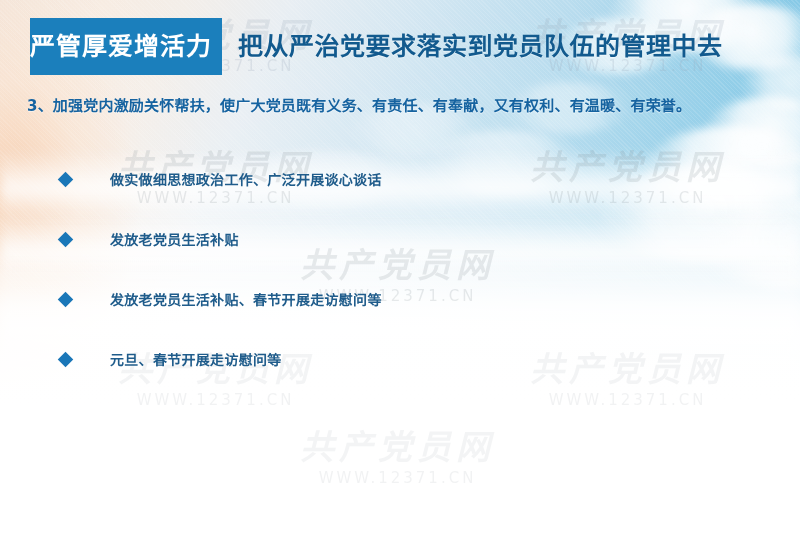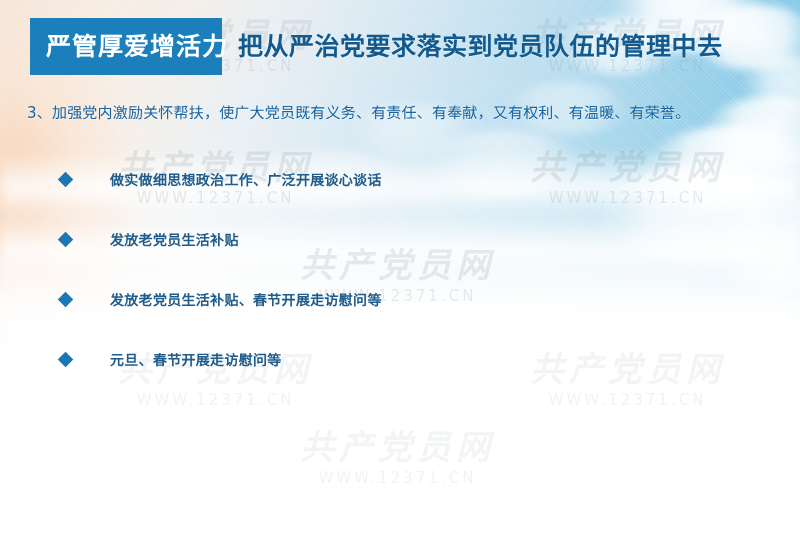--- a/index.html
+++ b/index.html
@@ -183,21 +183,21 @@
     top: 18px;
     display: flex;
     align-items: stretch;
   }
   .header-badge {
     background: #1b7fbc;
     color: #ffffff;
     font-size: 25px;
     font-weight: 700;
     letter-spacing: 1px;
-    padding: 16px 14px 16px 16px;
+    padding: 16px 14px 16px 0;
     line-height: 1;
     display: flex;
     align-items: center;
     box-sizing: border-box;
     width: 192px;
     height: 57px;
     white-space: nowrap;
   }
   .header-subtitle {
     color: #125a8e;
@@ -209,24 +209,24 @@
     align-items: center;
     padding-left: 16px;
     white-space: nowrap;
     text-shadow: 0 1px 0 rgba(255,255,255,0.45);
   }
 
   
   .lead {
     position: absolute;
     left: 27px;
-    top: 101px;
+    top: 94px;
     color: #1663a0;
     font-size: 15px;
-    font-weight: 400;
+    font-weight: 700;
     letter-spacing: 0.2px;
     white-space: nowrap;
     text-shadow: 0 1px 0 rgba(255,255,255,0.5);
   }
 
   .bullet-list {
     position: absolute;
     left: 60px;
     top: 170px;
     margin: 0;

